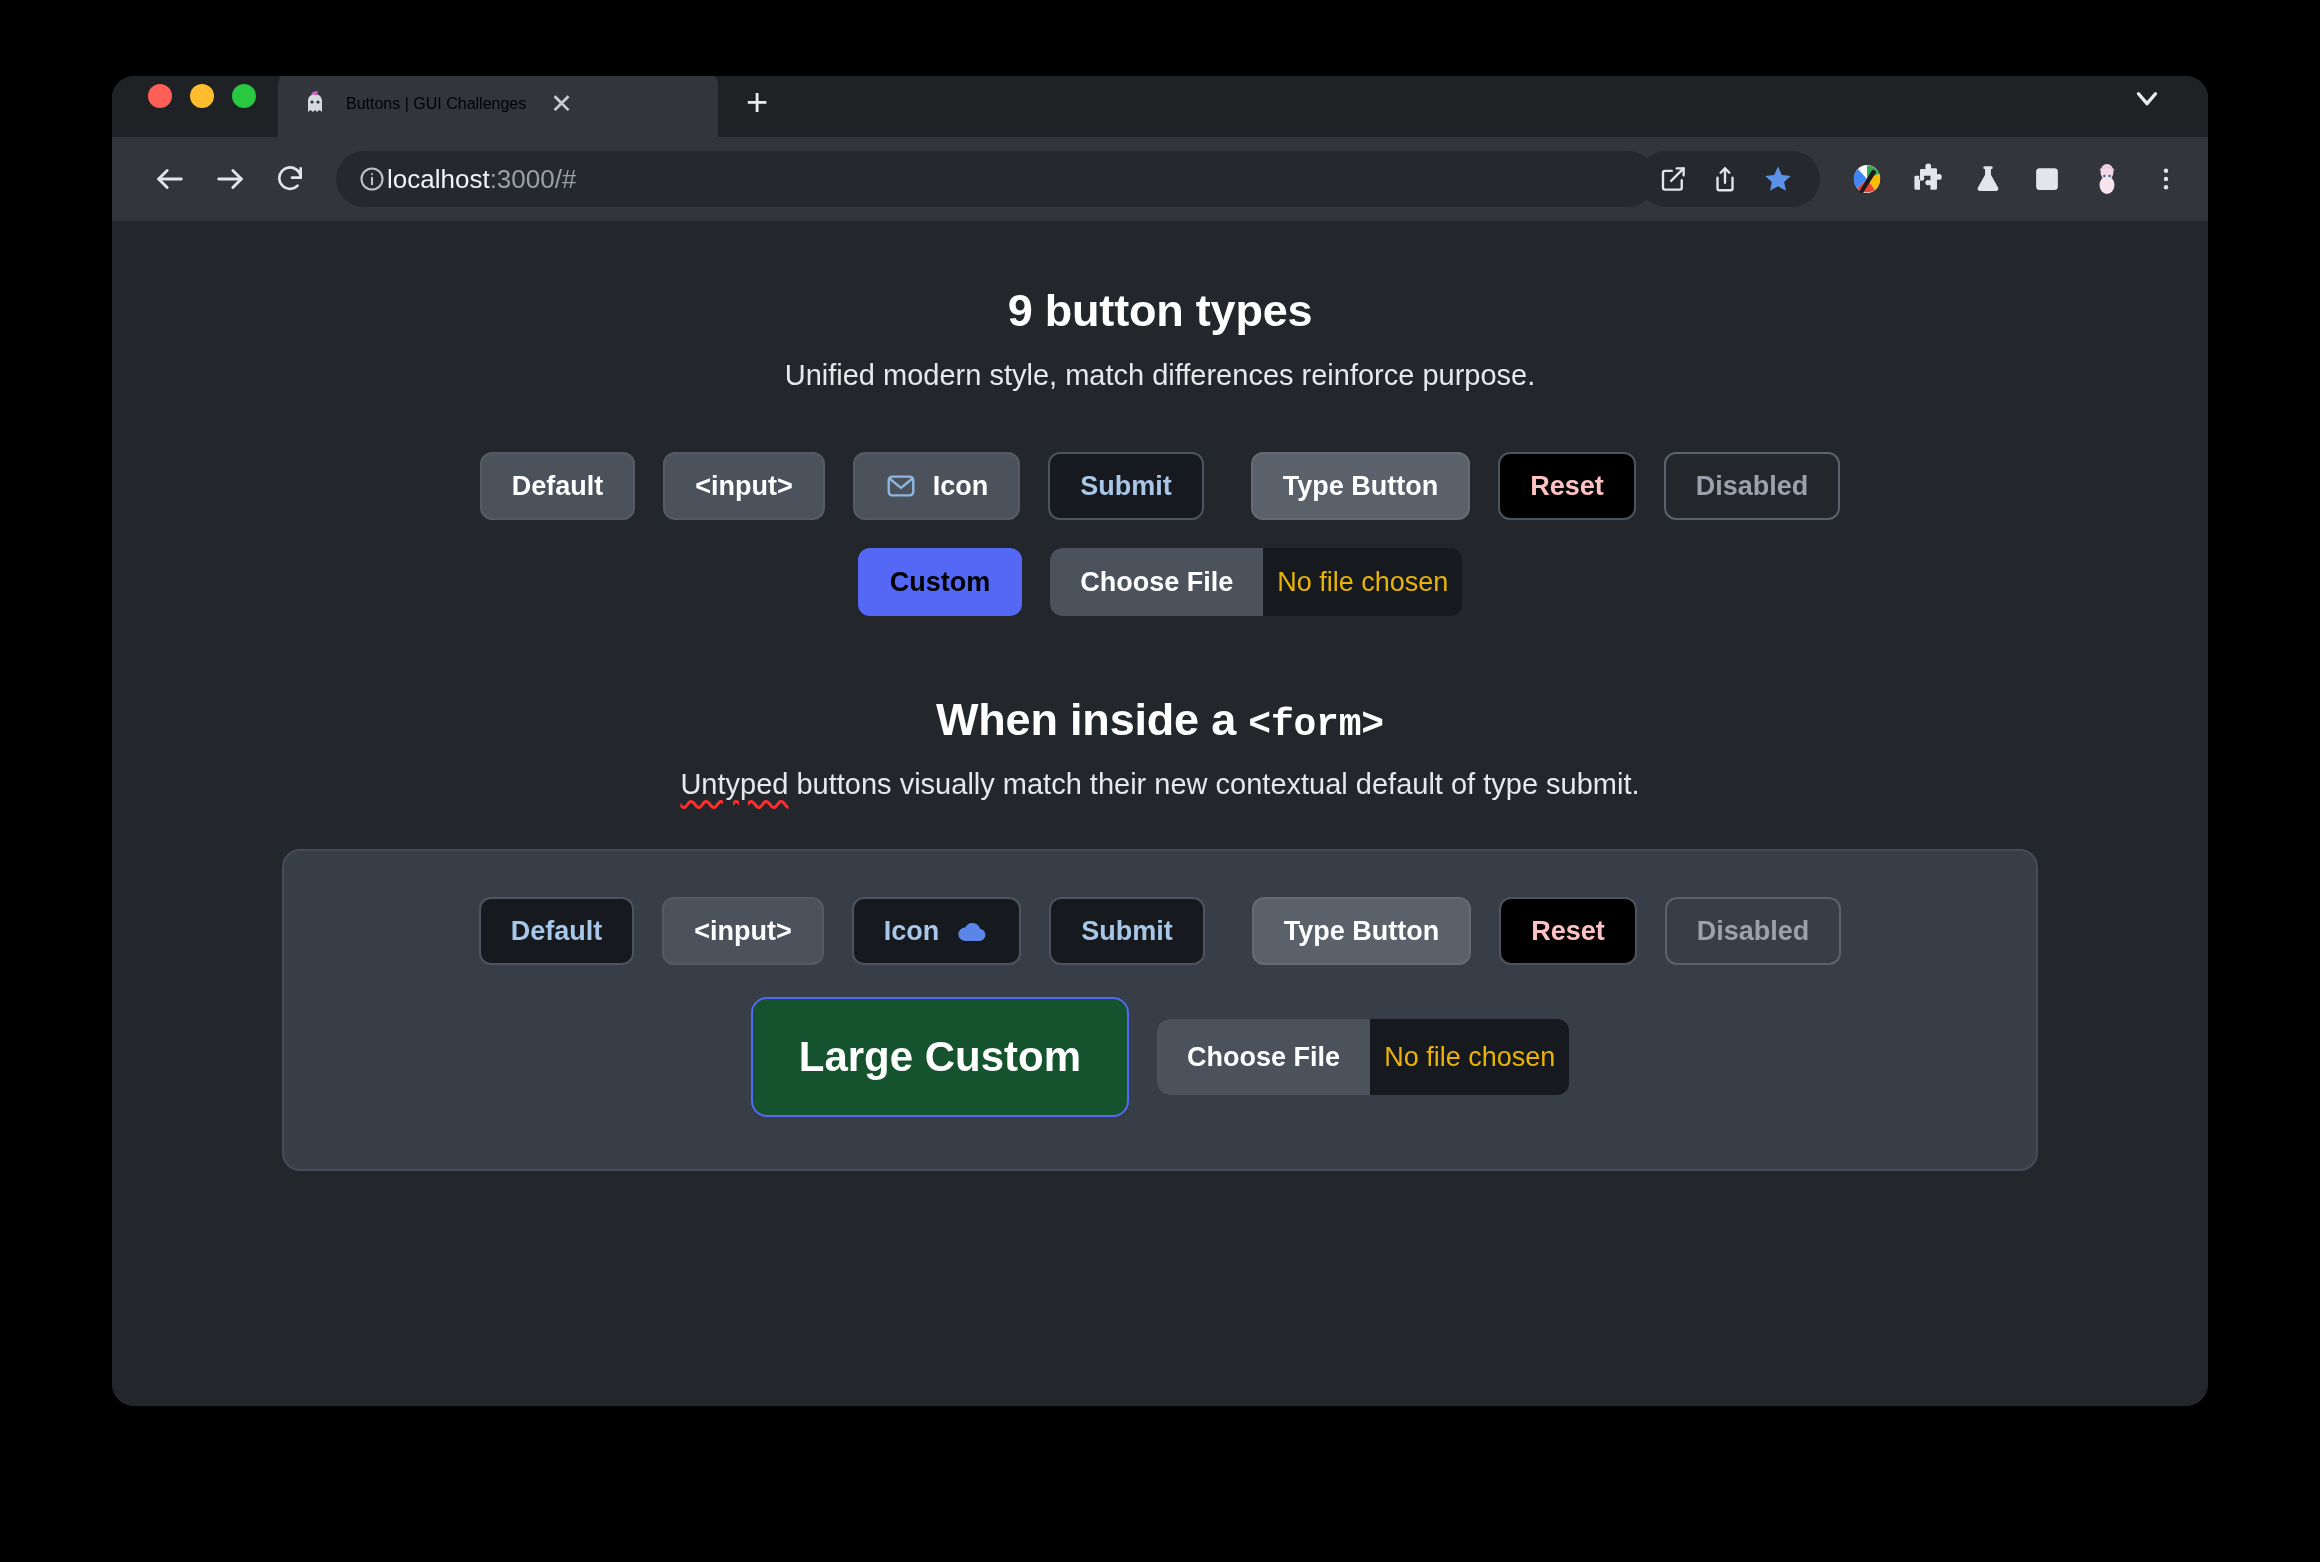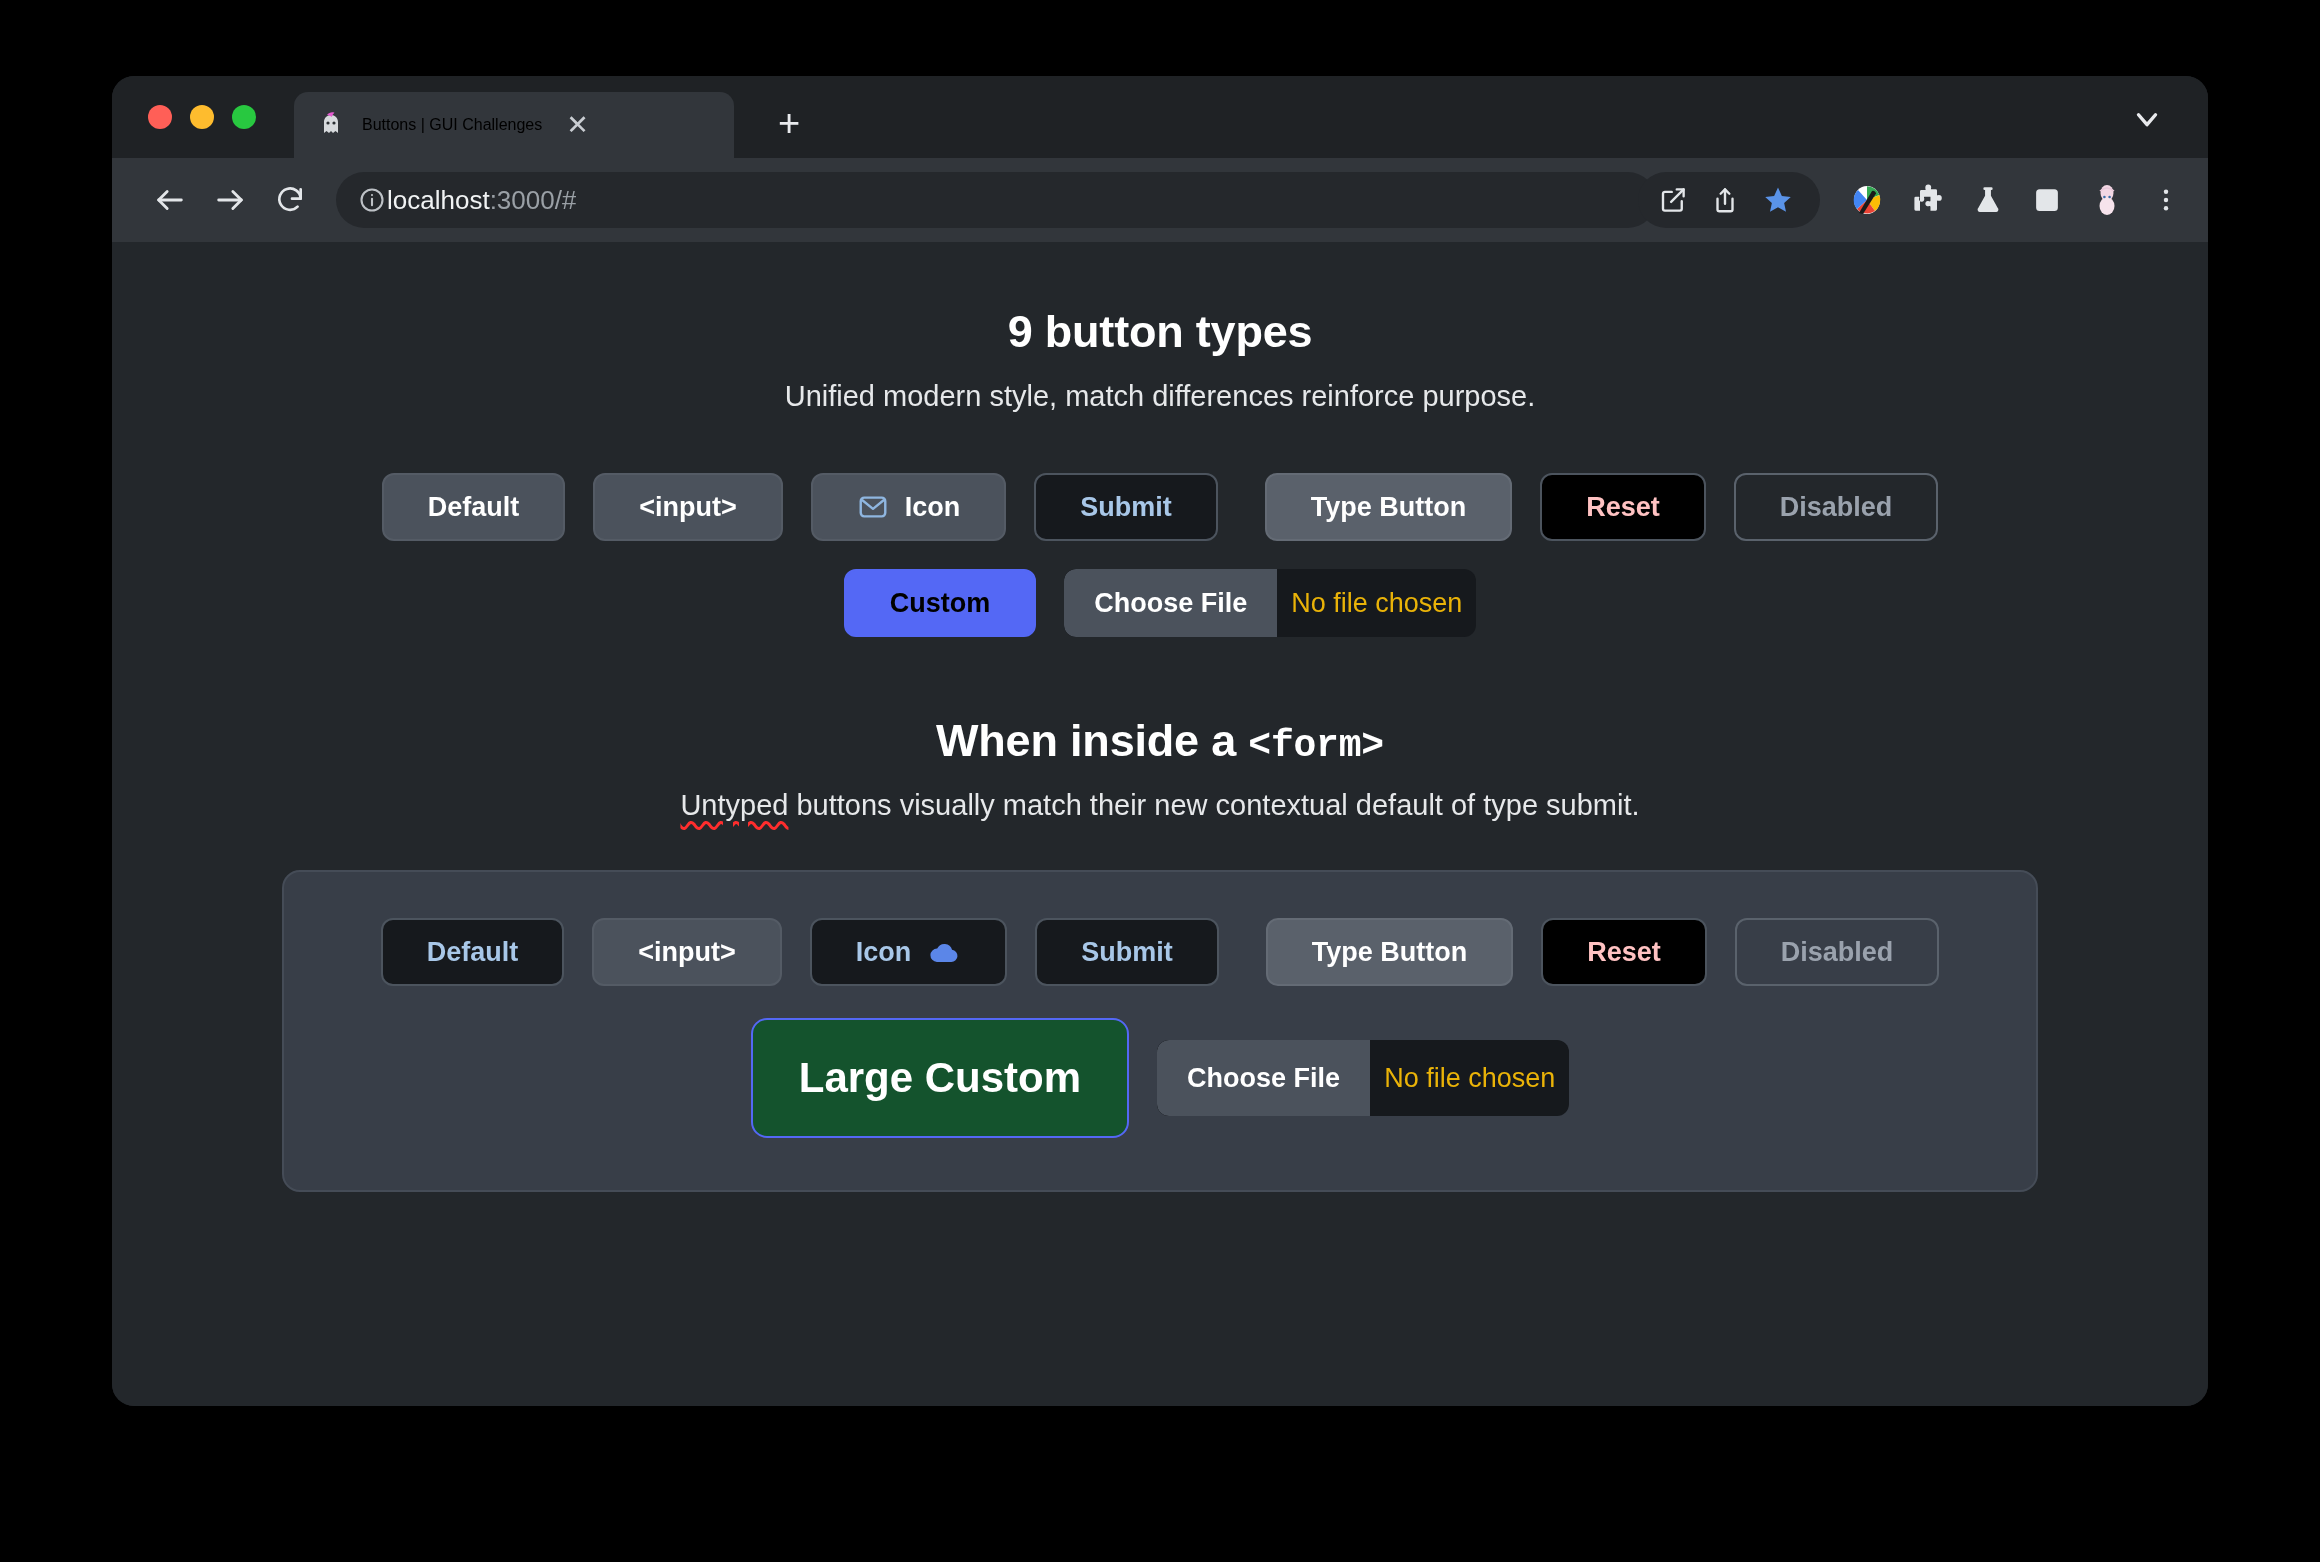--- a/index.html
+++ b/index.html
@@ -22,27 +22,26 @@
     background: #23272b;
     border-radius: 22px;
     box-shadow: 0 24px 80px rgba(0,0,0,0.85), 0 0 140px 40px rgba(0,0,0,0.7);
     overflow: hidden;
     display: flex;
     flex-direction: column;
   }
 
   
   #tab-strip {
-    height: 82px;
+    height: 61px;
     background: #1f2225;
     display: flex;
     align-items: flex-end;
     position: relative;
     flex: 0 0 auto;
-    gap: 16px;
   }
   #traffic-lights {
     display: flex;
     align-items: center;
     gap: 18px;
     padding: 0 22px 0 36px;
     height: 82px;
   }
   .traffic-light { width: 24px; height: 24px; border-radius: 50%; }
   .tl-red { background: #ff5f57; }
@@ -185,21 +184,21 @@
   }
   #row-1 { margin-top: 60px; }
   #row-2 { margin-top: 28px; }
 
   
   .btn {
     font-family: "Liberation Sans", sans-serif;
     font-size: 27px;
     font-weight: bold;
     border-radius: 12px;
-    padding: 0 44px;
+    padding: 0 30px;
     height: 68px;
     display: inline-flex;
     align-items: center;
     justify-content: center;
     gap: 16px;
     box-sizing: border-box;
     border: 2px solid transparent;
     white-space: nowrap;
   }
   .btn-default  { background: #4b525c; color: #ffffff; border-color: #545b65; }

